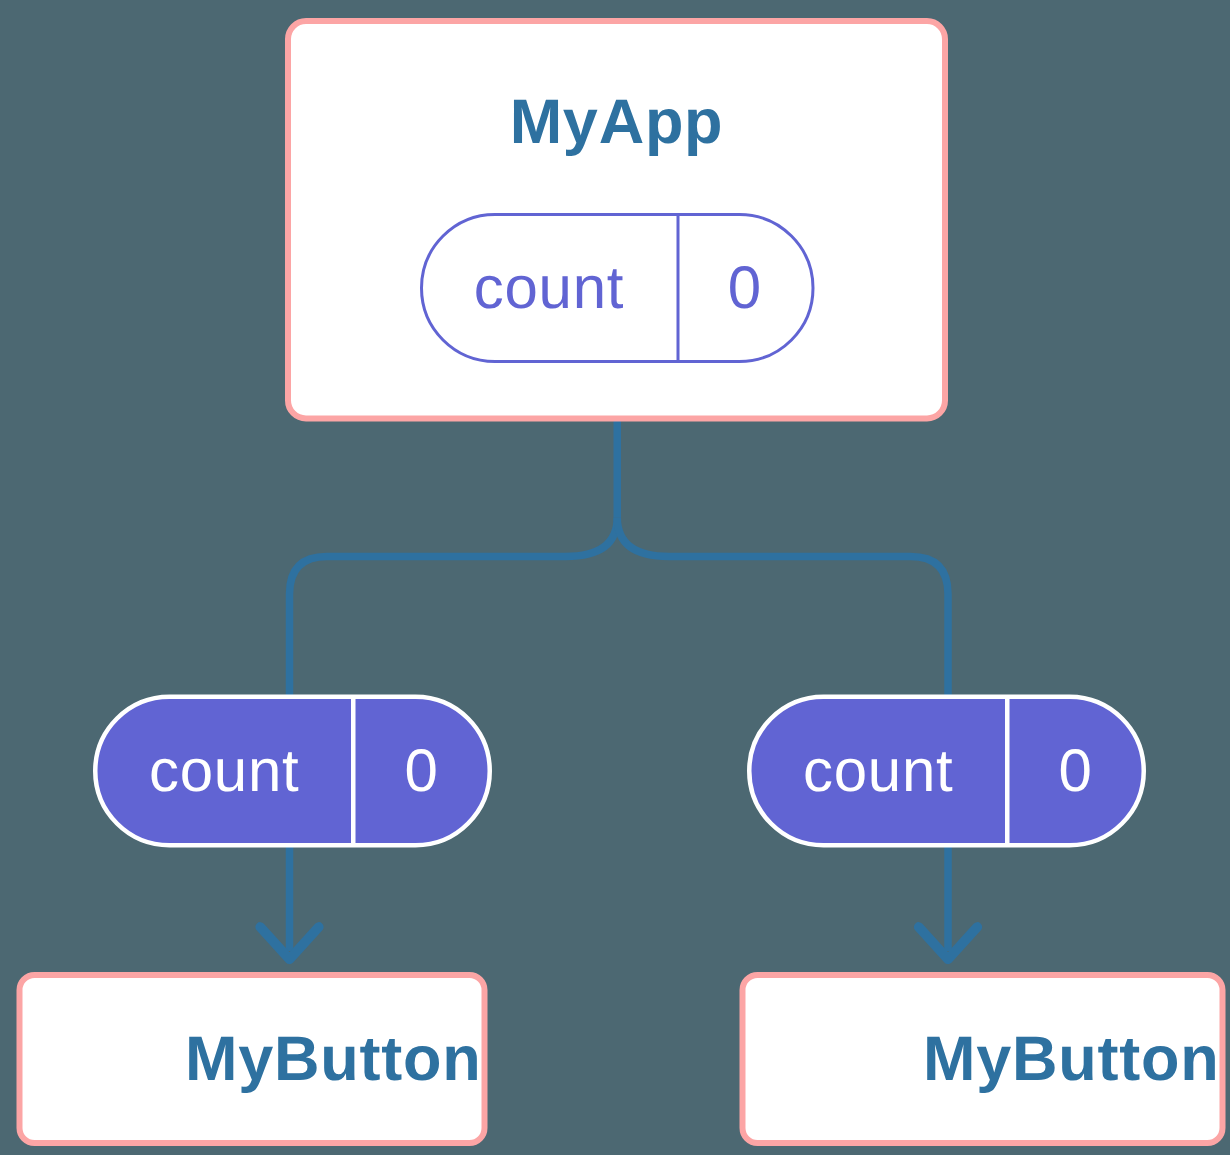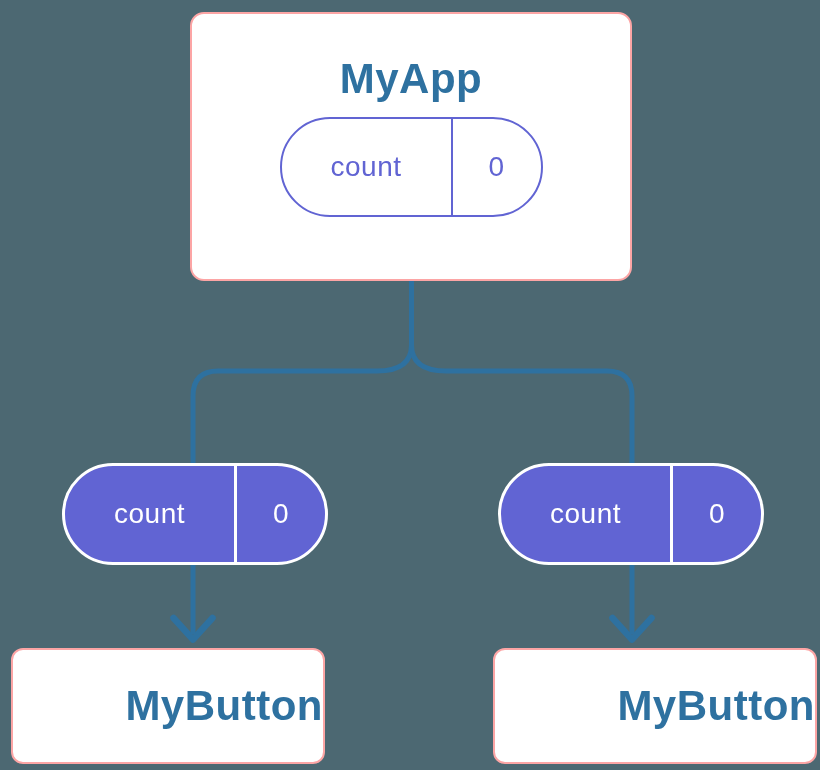--- a/index.html
+++ b/index.html
@@ -13,22 +13,23 @@
   }
   svg.connectors {
     position: absolute;
     left: 0; top: 0;
     width: 820px; height: 770px;
     display: block;
   }
   .node {
     position: absolute;
     background: #ffffff;
-    border: 2px solid #fca5a5;
+    border: 4px solid #fca5a5;
     box-sizing: border-box;
+    gap: 23px;
   }
   .node-title {
     color: #2e71a0;
     font-size: 42px;
     font-weight: 700;
     letter-spacing: 0.5px;
     line-height: 1.1;
   }
   .root-node {
     left: 190px; top: 12px;
@@ -41,21 +42,21 @@
   .root-node .node-title { margin-top: 42px; }
   .pill {
     display: flex;
     align-items: stretch;
     box-sizing: border-box;
   }
   .pill-cell {
     display: flex;
     align-items: center;
     justify-content: center;
-    font-size: 28px;
+    font-size: 40px;
     letter-spacing: 0.5px;
   }
   .pill-outline {
     margin-top: 15px;
     width: 263px; height: 100px;
     background: #ffffff;
     border: 2.5px solid #6164d3;
     border-radius: 50px;
     color: #6164d3;
   }

